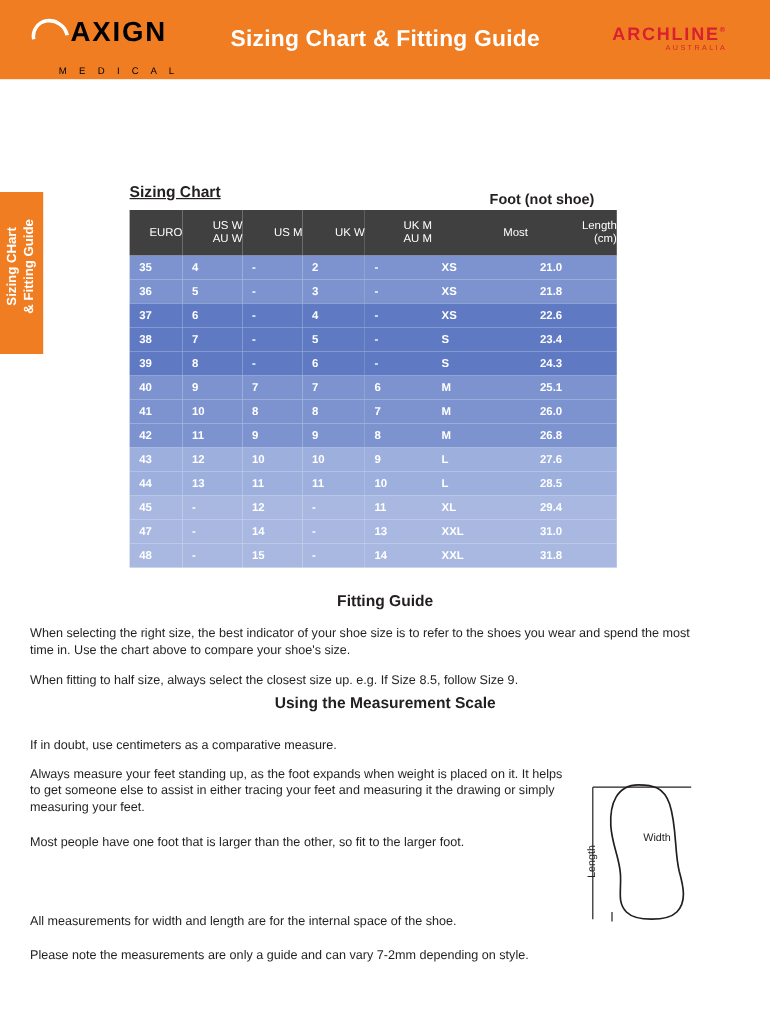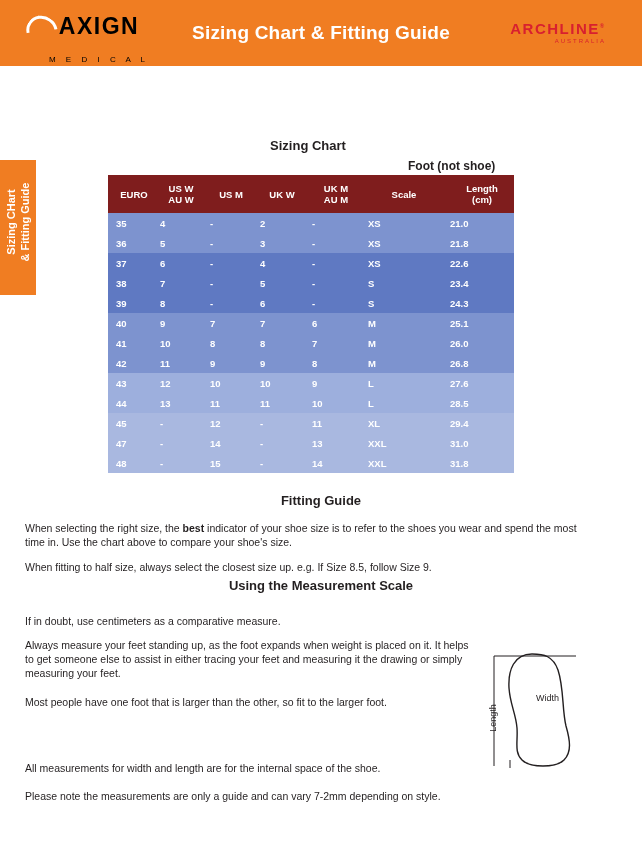--- a/index.html
+++ b/index.html
@@ -114,49 +114,49 @@
     font-weight: bold;
     line-height: 14px;
     transform: rotate(-90deg);
     white-space: pre-line;
   }
 
   
   .chart-title {
     position: absolute;
     left: 108px;
-    top: 138px;
+    top: 152px;
     width: 400px;
-    text-align: center;
     font-size: 13px;
     font-weight: bold;
+    text-decoration: underline;
   }
   .foot-label {
     position: absolute;
     left: 408px;
     top: 159px;
     font-size: 12px;
     font-weight: bold;
   }
 
   
   .size-table {
     position: absolute;
     left: 108px;
     top: 175px;
     width: 406px;
     border-collapse: collapse;
     font-size: 9.5px;
   }
   .size-table th {
-    background: #7f1d1d;
+    background: #404040;
     color: #ffffff;
     font-size: 9.5px;
-    font-weight: bold;
-    text-align: center;
+    font-weight: normal;
+    text-align: right;
     padding: 5px 0 5px 8px;
     height: 28px;
     vertical-align: middle;
     line-height: 11px;
   }
   .size-table th.last {
     padding-left: 10px;
   }
   .size-table td {
     color: #ffffff;
@@ -191,21 +191,21 @@
     text-align: center;
     font-size: 13px;
     font-weight: bold;
   }
   .para {
     position: absolute;
     font-size: 10.5px;
     line-height: 14px;
     color: #231f20;
   }
-  .para b { font-weight: bold; }
+  .para b { font-weight: normal; }
 
   
   .foot-diagram {
     position: absolute;
     left: 492px;
     top: 648px;
     width: 120px;
     height: 125px;
   }
   .foot-label-width {
@@ -258,21 +258,21 @@
   </colgroup>
   <thead>
     <tr>
       <th style="white-space:pre-line">EURO</th>
       <th style="white-space:pre-line">US W
 AU W</th>
       <th style="white-space:pre-line">US M</th>
       <th style="white-space:pre-line">UK W</th>
       <th style="white-space:pre-line">UK M
 AU M</th>
-      <th style="white-space:pre-line">Scale</th>
+      <th style="white-space:pre-line">Most</th>
       <th class="last" style="white-space:pre-line">Length
 (cm)</th>
     </tr>
   </thead>
   <tbody>
     <tr class="band-a">
       <td>35</td>
       <td>4</td>
       <td>-</td>
       <td>2</td>

